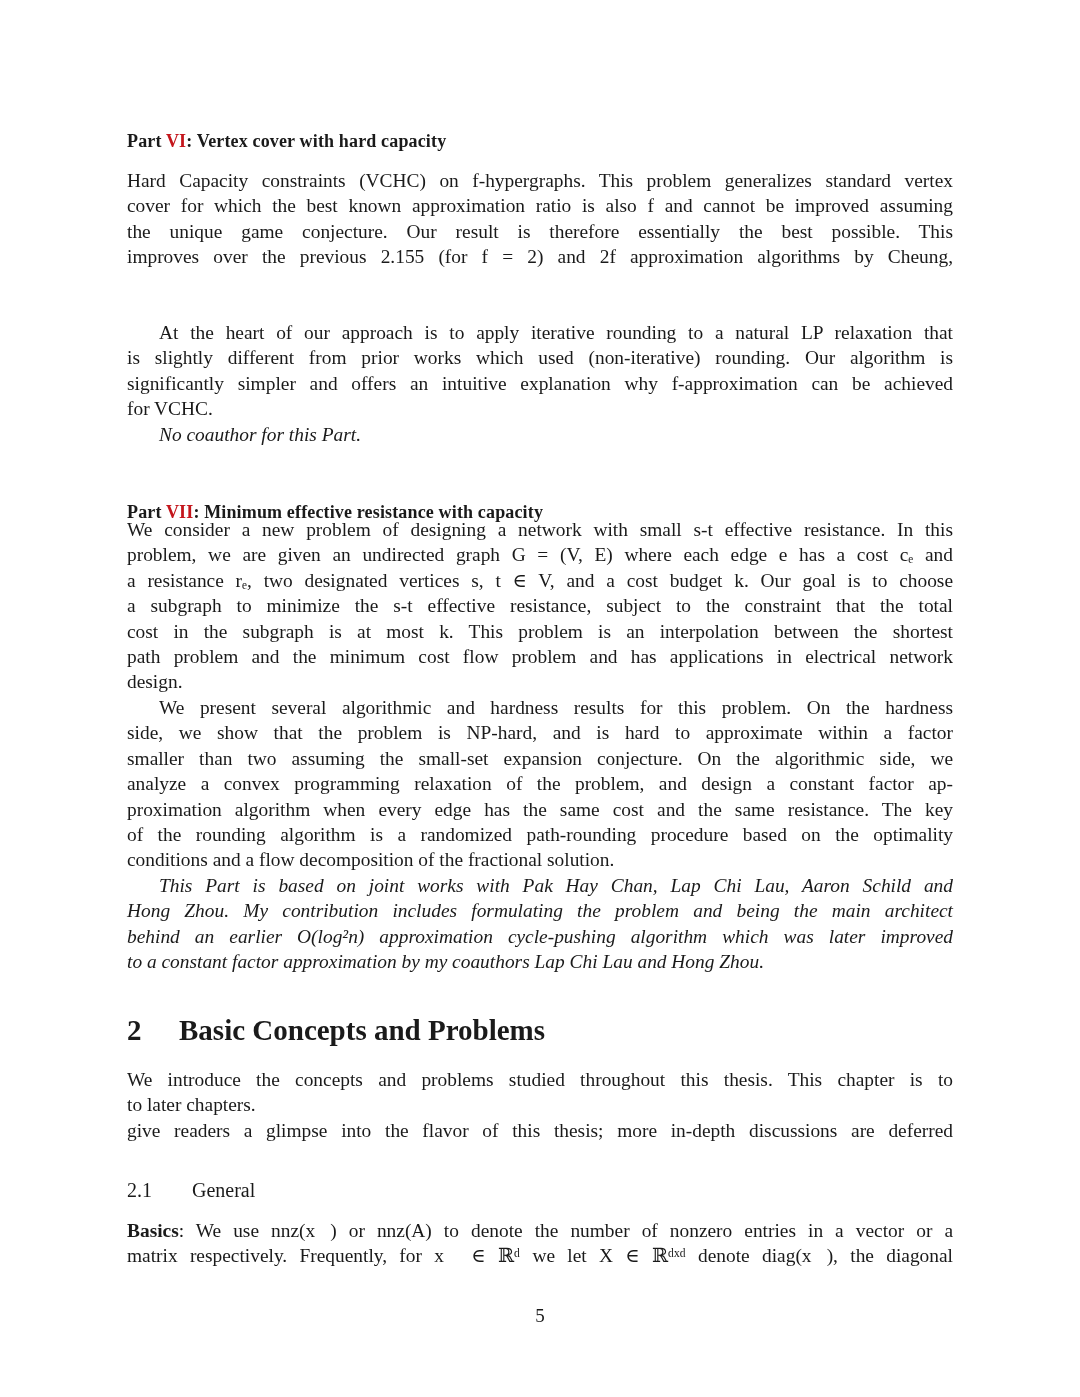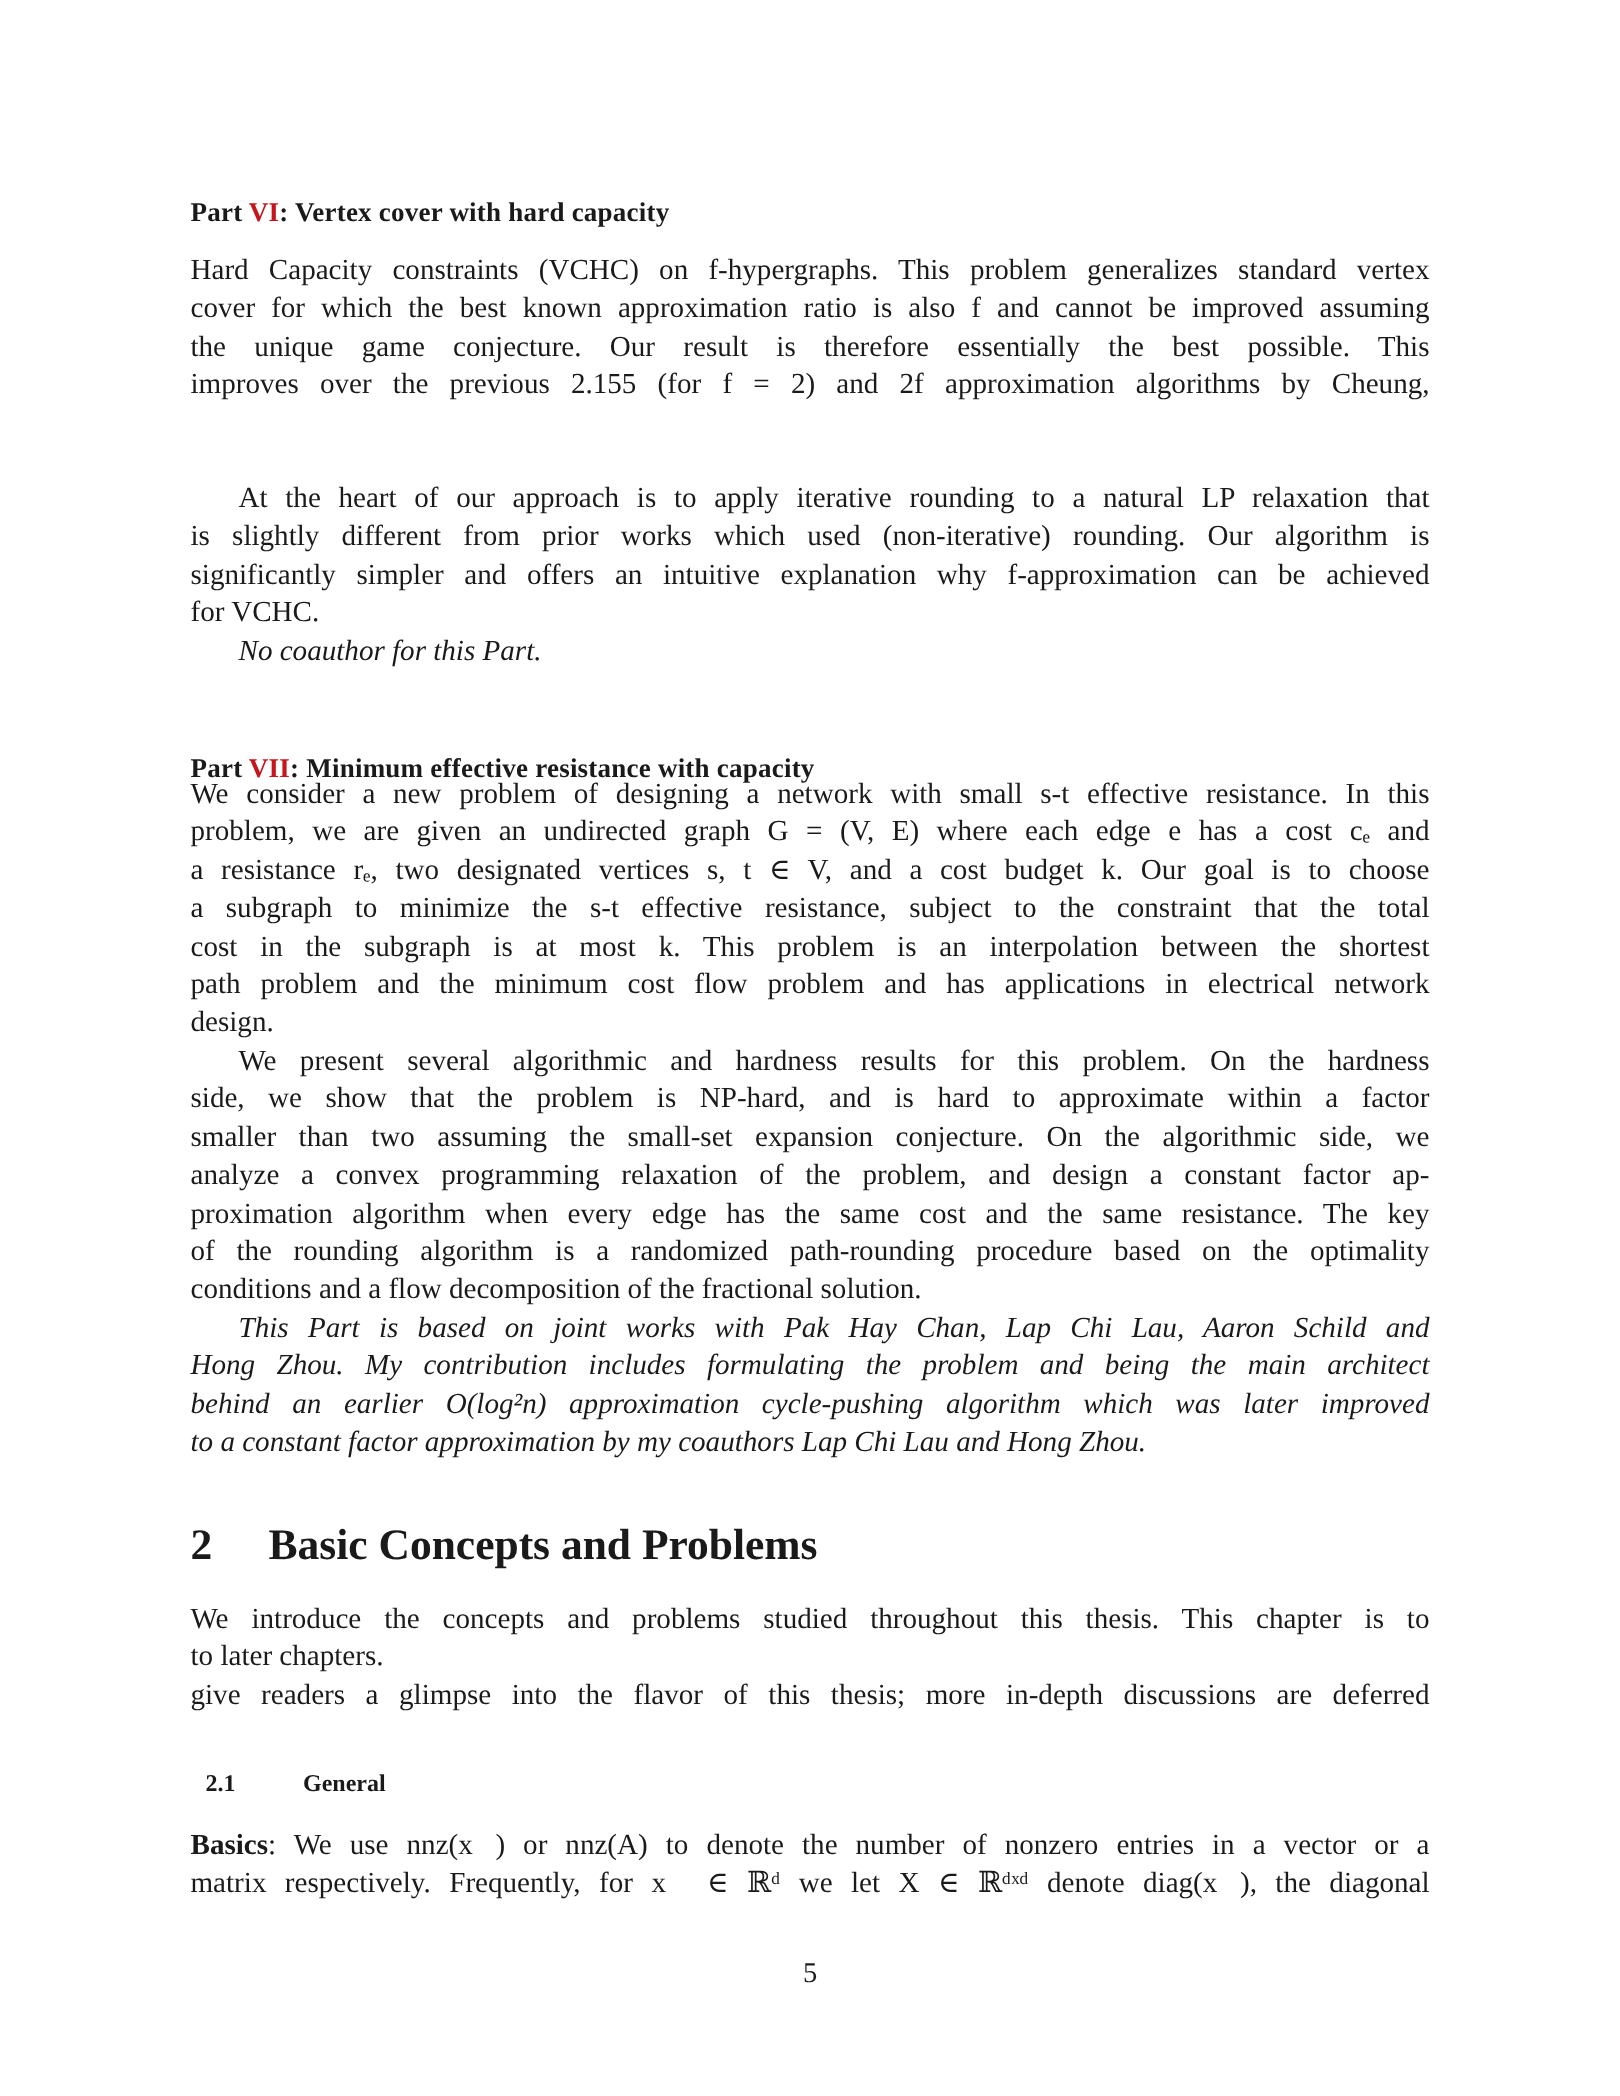--- a/index.html
+++ b/index.html
@@ -64,23 +64,23 @@
       font-size: 29px;
       line-height: 34px;
       white-space: nowrap;
     }
     .section-heading .num {
       display: inline-block;
       width: 52px;
     }
     .subsection-heading {
       position: absolute;
-      left: 10px;
-      font-weight: bold;
-      font-size: 16px;
+      left: 0;
+      font-weight: normal;
+      font-size: 20px;
       line-height: 30px;
       white-space: nowrap;
     }
     .subsection-heading .num {
       display: inline-block;
       width: 65px;
     }
     .page-number {
       position: absolute;
       left: 0;

